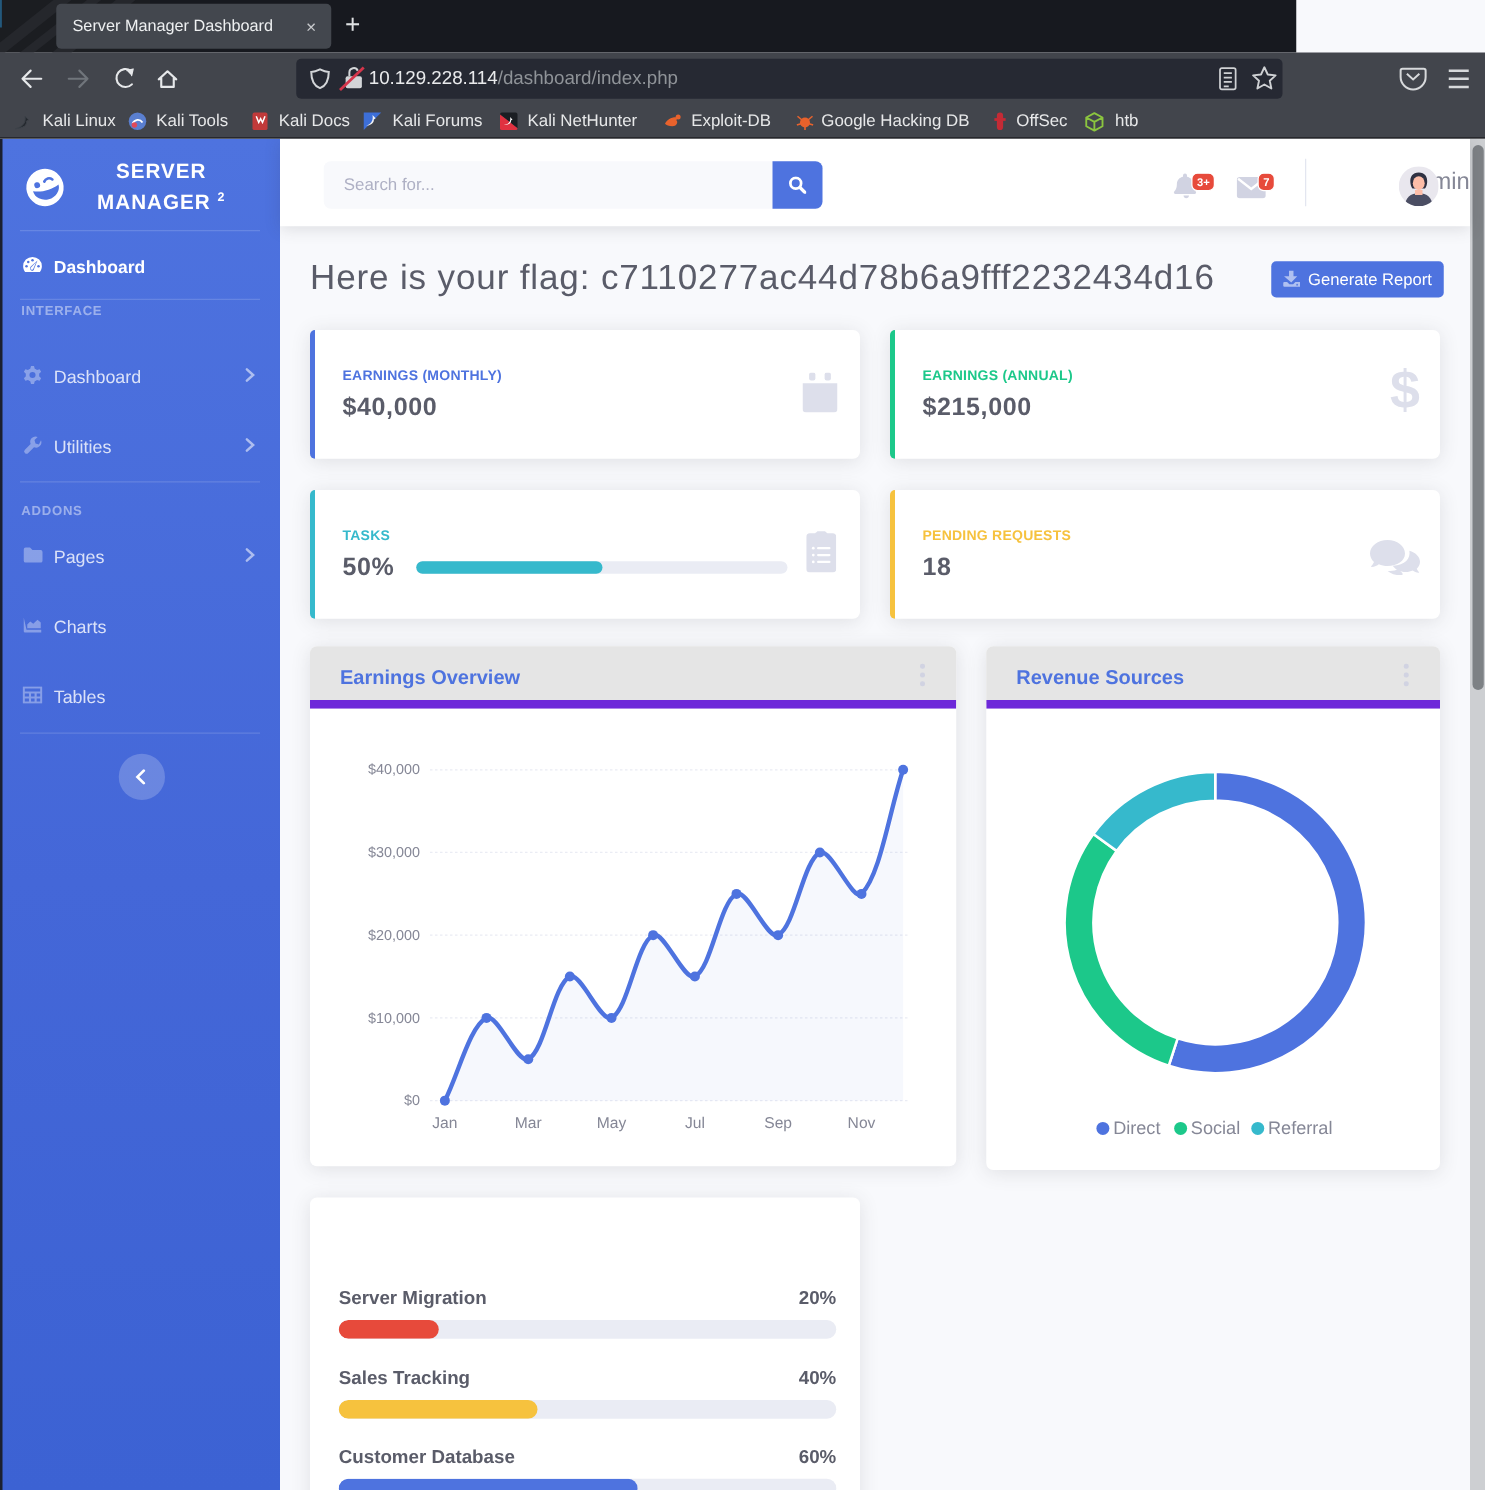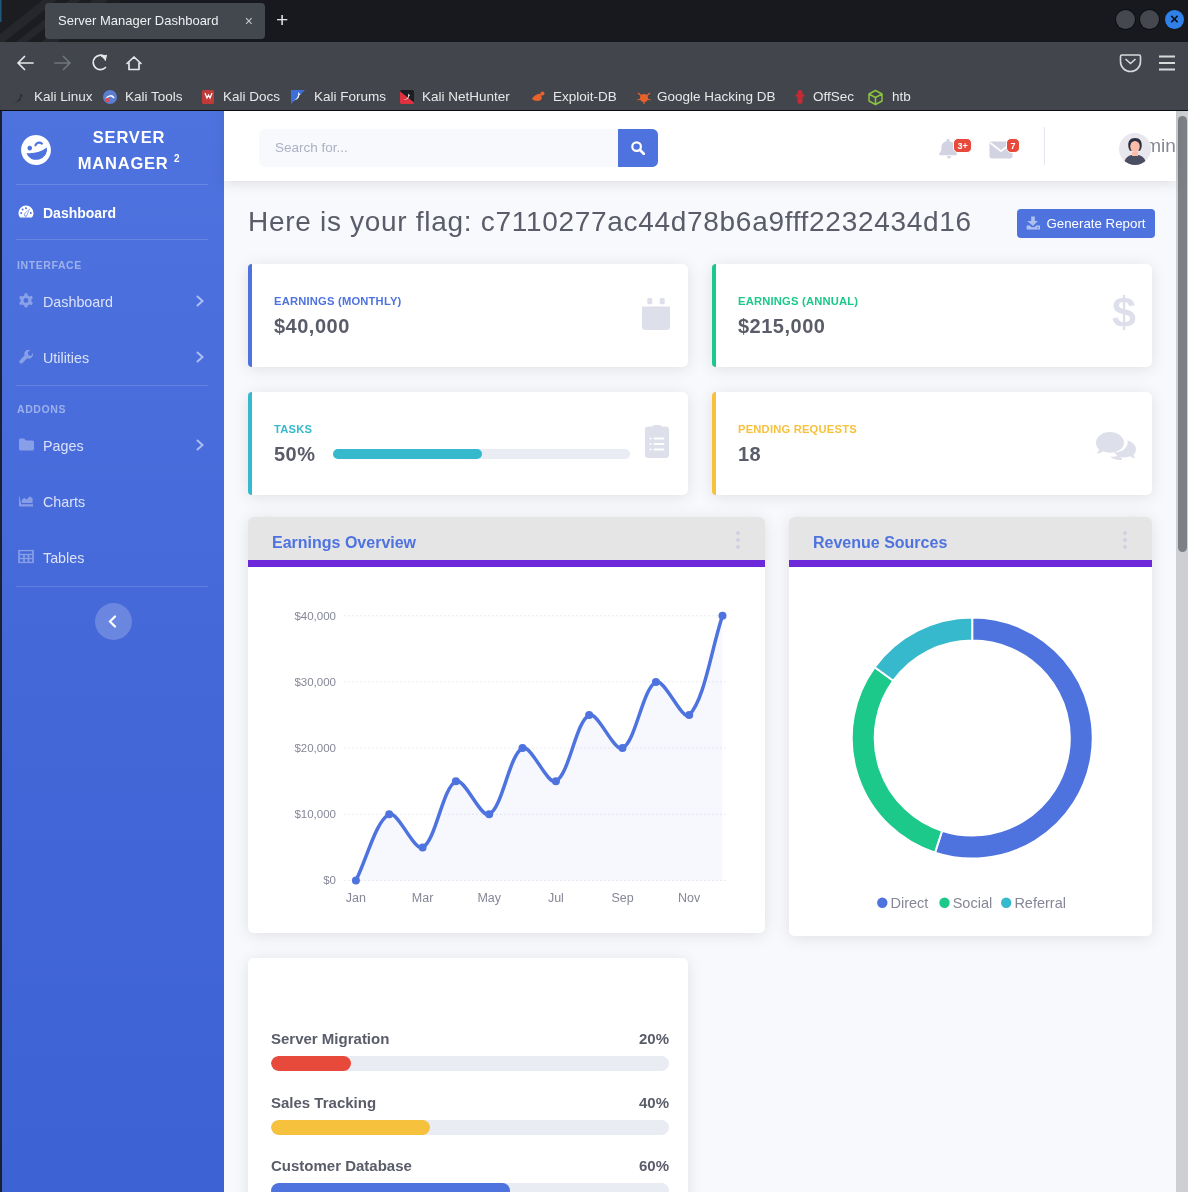--- a/index.html
+++ b/index.html
@@ -1,19 +1,19 @@
 <!DOCTYPE html>
 <html><head>
 <meta charset="utf-8">
 <style>
 * { margin:0; padding:0; box-sizing:border-box; }
 html,body { width:1188px; height:1192px; overflow:hidden; background:#f8f9fc;
   font-family:"Liberation Sans", sans-serif; }
 
-#titlebar { position:absolute; left:0; top:0; width:1188px; height:42px; background:#17191f; overflow:hidden; }
+#titlebar { position:absolute; left:0; top:0; width:1037px; height:42px; background:#17191f; overflow:hidden; }
 #tab { position:absolute; left:45px; top:3px; width:220px; height:36px; background:#43474e; border-radius:4px;
   color:#eef0f1; font-size:13px; line-height:36px; padding-left:13px; }
 #tab .tx { position:absolute; right:12px; top:0; color:#c8cacd; font-size:14px; }
 #newtab { position:absolute; left:276px; top:8px; color:#dfe1e3; font-size:21px; font-weight:400; }
 .wbtn { position:absolute; top:10px; width:19px; height:19px; border-radius:50%; background:#45484e; box-shadow:0 0 0 1px #0d0f12; }
 #close { background:#2f80e8 !important; color:#0c0e11; text-align:center; line-height:18px; font-size:15px; font-weight:700; box-shadow:none !important; }
 #toolbar { position:absolute; left:0; top:42px; width:1188px; height:42px; background:#42454c; }
 #urlbar { position:absolute; left:237px; top:5px; width:789px; height:32px; background:#262933; border-radius:4px; }
 #urltext { position:absolute; left:58px; top:0; line-height:32px; font-size:15px; color:#e9eaec; }
 #urltext span { color:#8f9398; }
@@ -89,20 +89,40 @@
 <div id="toolbar">
   <svg width="1188" height="42" style="position:absolute;left:0;top:0">
     <g stroke="#e6e8ea" stroke-width="1.7" fill="none" stroke-linecap="round" stroke-linejoin="round">
       <path d="M18,21 L33,21 M18,21 L24.5,14.5 M18,21 L24.5,27.5"></path>
       <path d="M55,21 L70,21 M70,21 L63.5,14.5 M70,21 L63.5,27.5" stroke="#70757b"></path>
       <path d="M104.5,14.5 A7.2,7.2 0 1 0 105.5,25.5"></path>
       <path d="M101.5,14.5 L106.5,13.2 L105.3,18.5" fill="#e6e8ea" stroke-width="1"></path>
       <path d="M127,21.5 L134,15 L141,21.5 M129,20.5 L129,27.5 L139,27.5 L139,20.5"></path>
     </g>
   </svg>
+  <div id="urlbar">
+    <svg width="789" height="32" style="position:absolute;left:0;top:0">
+      <g stroke="#d3d5d8" stroke-width="1.6" fill="none">
+        <path d="M12,10.5 C15,10.5 17,9.5 19,8.5 C21,9.5 23,10.5 26,10.5 C26,16.5 24,21.5 19,23.5 C14,21.5 12,16.5 12,10.5 Z"></path>
+        <g transform="translate(38,0)">
+          <rect x="1.5" y="14" width="13" height="9.5" rx="1.5" fill="#d3d5d8" stroke="none"></rect>
+          <path d="M4.5,14 V11 A3.5,3.5 0 0 1 11.2,9.6"></path>
+        </g>
+        <line x1="35" y1="25" x2="54" y2="7" stroke="#d6354b" stroke-width="2.2"></line>
+      </g>
+      <g transform="translate(739,7)" stroke="#cfd1d4" stroke-width="1.4" fill="none">
+        <rect x="0" y="0.5" width="12.5" height="17" rx="1.5"></rect>
+        <path d="M3,4.5 h6.5 M3,8 h6.5 M3,11.5 h6.5 M3,15 h4"></path>
+      </g>
+      <g transform="translate(765,6)">
+        <path d="M9.5,0.8 L12.2,6.6 L18.5,7.3 L13.8,11.6 L15.1,17.8 L9.5,14.6 L3.9,17.8 L5.2,11.6 L0.5,7.3 L6.8,6.6 Z" fill="none" stroke="#cfd1d4" stroke-width="1.5" stroke-linejoin="round"></path>
+      </g>
+    </svg>
+    <div id="urltext">10.129.228.114<span>/dashboard/index.php</span></div>
+  </div>
   <svg width="120" height="42" style="position:absolute;left:1068px;top:0">
     <g stroke="#d7d9db" stroke-width="1.6" fill="none">
       <path d="M54,13 h17 a1.5,1.5 0 0 1 1.5,1.5 v5 a10,10 0 0 1 -20,0 v-5 a1.5,1.5 0 0 1 1.5,-1.5 Z"></path>
       <path d="M57.5,17 l5,4.5 l5,-4.5"></path>
       <path d="M91,14.5 h16 M91,21 h16 M91,27.5 h16" stroke-width="2"></path>
     </g>
   </svg>
 </div>
 
 <div id="bookbar">
@@ -188,21 +208,21 @@
               <circle cx="4.6" cy="4.6" r="1"></circle>
               <circle cx="8" cy="3.2" r="1"></circle>
               <circle cx="12.8" cy="8" r="1"></circle>
             </g>
             <path d="M8,11.7 a2,2 0 0 1 -1.4,-3.4 L12,3.4 L9.4,9.7 A2,2 0 0 1 8,11.7 Z" fill="#4e73df" opacity="0.9"></path>
             <path d="M7.6,10.8 a1.1,1.1 0 0 1 -0.6,-2 L11,4.5 L8.6,9.9 A1.1,1.1 0 0 1 7.6,10.8 Z" fill="#fff"></path>
           </svg></span>
       <span class="lb">Dashboard</span>
     </div>
     <div class="sdivider" style="top:128px"></div>
-    <div class="sheading" style="top:148px">INTERFACE</div>
+    <div class="sheading" style="top:132px">INTERFACE</div>
     <div class="snav" style="top:167px;">
       <span class="ic"><svg width="16" height="16" viewBox="0 0 16 16">
             <path d="M8,0.5 L9.2,0.5 L9.8,2.6 A5.6,5.6 0 0 1 11.6,3.6 L13.7,3 L14.9,5.1 L13.3,6.6 A5.6,5.6 0 0 1 13.3,8.7 L14.9,10.2 L13.7,12.3 L11.6,11.7 A5.6,5.6 0 0 1 9.8,12.7 L9.2,14.8 L6.8,14.8 L6.2,12.7 A5.6,5.6 0 0 1 4.4,11.7 L2.3,12.3 L1.1,10.2 L2.7,8.7 A5.6,5.6 0 0 1 2.7,6.6 L1.1,5.1 L2.3,3 L4.4,3.6 A5.6,5.6 0 0 1 6.2,2.6 L6.8,0.5 Z M8,5.2 A2.45,2.45 0 1 0 8,10.1 A2.45,2.45 0 0 0 8,5.2 Z" fill="rgba(255,255,255,0.35)" transform="translate(0,0.3)"></path>
           </svg></span>
       <span class="lb">Dashboard</span>
       <span class="ch"><svg width="8" height="12" viewBox="0 0 8 12">
             <path d="M1.5,1.5 L6.5,6 L1.5,10.5" stroke="rgba(255,255,255,0.55)" stroke-width="2" fill="none" stroke-linecap="round"></path>
           </svg></span>
     </div>
     <div class="snav" style="top:223px;">

